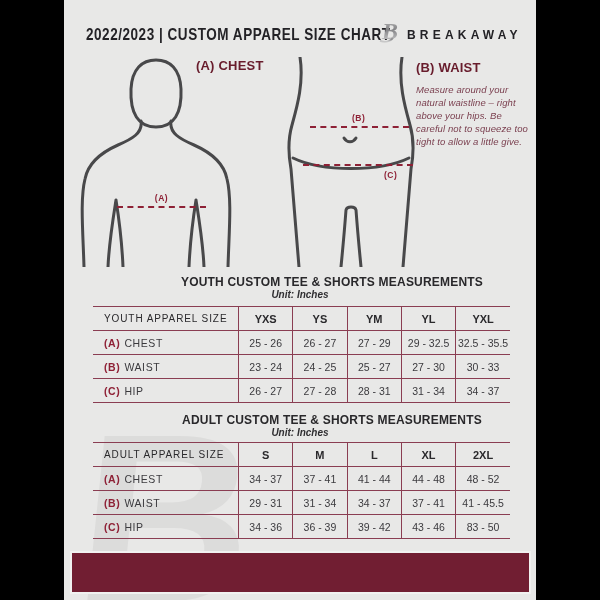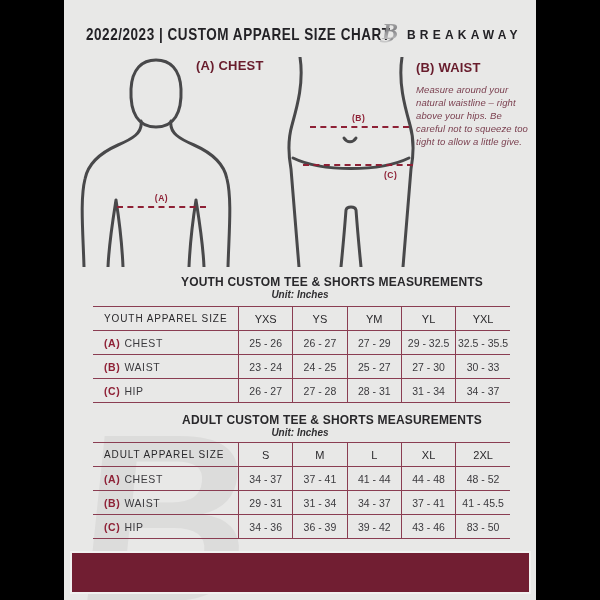--- a/index.html
+++ b/index.html
@@ -33,21 +33,21 @@
              font-weight:800;color:#29282b;letter-spacing:.2px;padding-left:32px;}
   .sec-unit{position:absolute;left:0;width:472px;text-align:center;font-size:10px;
             font-weight:600;font-style:italic;color:#2f2e31;}
   table.size{position:absolute;left:29px;width:417px;border-collapse:collapse;table-layout:fixed;
              border-top:1.5px solid #8a3d52;border-bottom:1.5px solid #8a3d52;background:transparent;}
   table.size tr{height:24px;}
   table.size tr+tr td{border-top:1.5px solid #8a3d52;}
   table.size td{padding:0;vertical-align:middle;text-align:center;font-size:10.5px;color:#3b3a3e;}
   table.size td+td{border-left:1.5px solid #8a3d52;}
   table.size td.lbl{width:134px;text-align:left;padding-left:11px;letter-spacing:.6px;}
-  table.size tr.hdr td{font-weight:400;font-size:11px;color:#2a292c;}
+  table.size tr.hdr td{font-weight:700;font-size:11px;color:#2a292c;}
   table.size tr.hdr td.lbl{font-weight:400;font-size:10px;letter-spacing:.9px;}
   .key{color:#8e2136;font-weight:700;margin-right:4px;}
 
   
   .footer-bar{position:absolute;left:8px;top:553px;width:457px;height:39px;background:#711e32;
               box-shadow:0 0 0 2px #f1f1f0;z-index:3;}
   .watermark{position:absolute;left:16px;top:398px;font-size:240px;line-height:1;font-weight:700;
              color:#dcdcdb;transform:skewX(-6deg);z-index:0;pointer-events:none;}
   .layer{position:relative;z-index:1;}
 </style>

